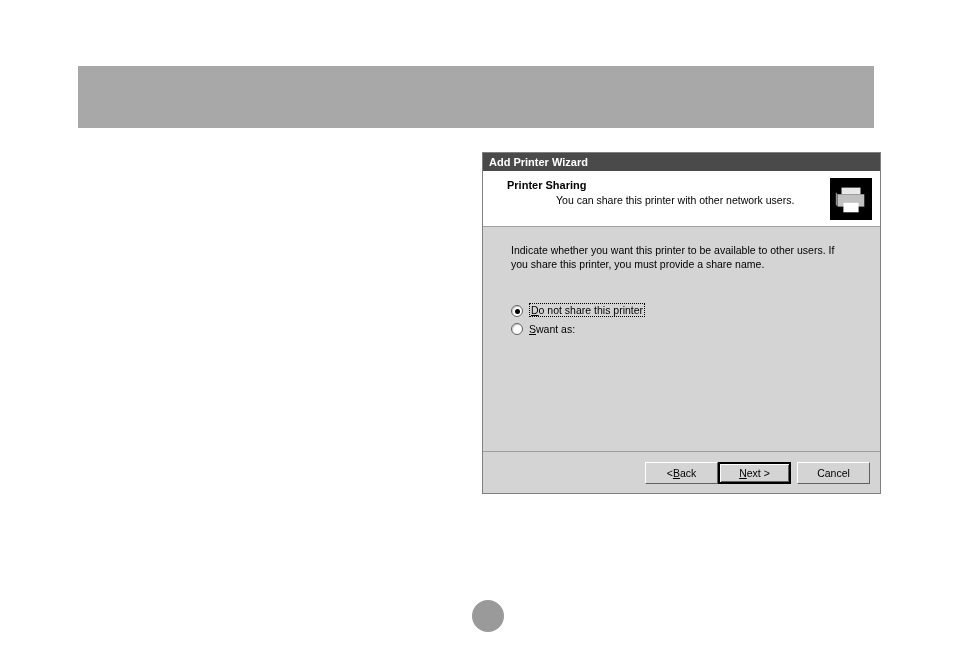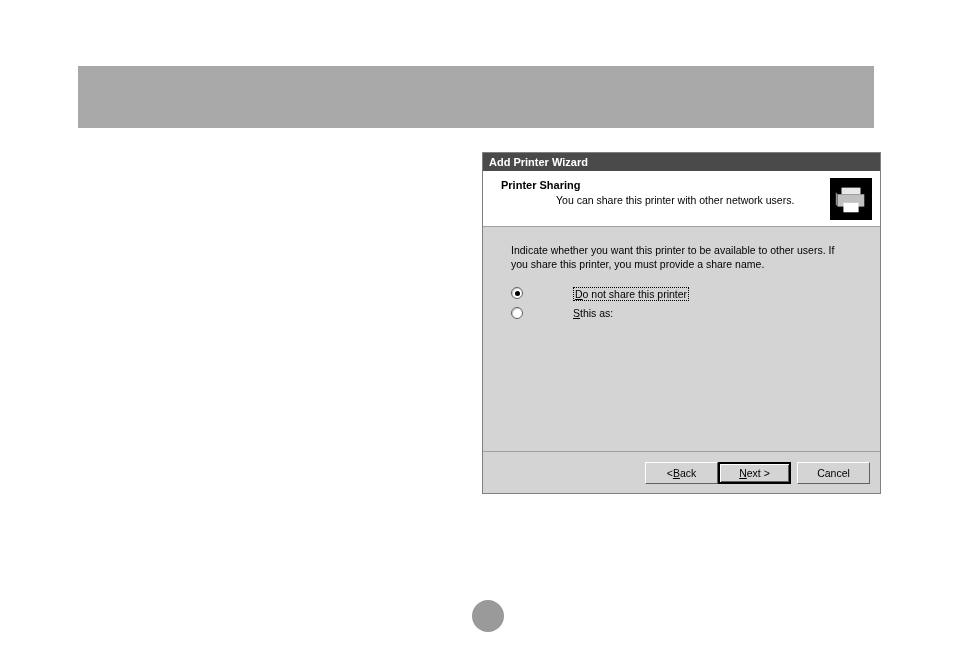--- a/index.html
+++ b/index.html
@@ -40,21 +40,21 @@
     }
     .header-section {
       background: #ffffff;
       height: 56px;
       position: relative;
       border-bottom: 1px solid #a0a0a0;
     }
     .header-title {
       position: absolute;
       top: 8px;
-      left: 18px;
+      left: 24px;
       font-size: 11px;
       font-weight: bold;
       color: #000000;
     }
     .header-subtitle {
       position: absolute;
       top: 23px;
       left: 30px;
       font-size: 10.5px;
       color: #000000;
@@ -76,31 +76,30 @@
       height: 38px;
     }
     .content-area {
       flex: 1;
       padding: 16px 28px 0 28px;
     }
     .instruction-text {
       font-size: 10.5px;
       color: #000000;
       line-height: 1.35;
-      margin-bottom: 16px;
+      margin-bottom: 32px;
     }
     .radio-group {
       margin-top: 4px;
     }
     .radio-row {
       display: flex;
-      align-items: flex-start;
+      align-items: flex-end;
       margin-bottom: 6px;
       font-size: 10.5px;
-      gap: 44px;
     }
     .radio-circle {
       width: 12px;
       height: 12px;
       border-radius: 50%;
       background: #ffffff;
       border: 1px solid #606060;
       box-shadow: inset 1px 1px 1px rgba(0,0,0,0.2);
       margin-right: 6px;
       display: flex;
@@ -206,21 +205,21 @@
     <div class="radio-group">
       <div class="radio-row">
         <div class="radio-circle">
           <div class="radio-dot"></div>
         </div>
         <span class="radio-label radio-label-focus"><span class="underline">D</span><span>o not share this printer</span></span>
       </div>
 
       <div class="radio-row">
         <div class="radio-circle"></div>
-        <span class="radio-label"><span class="underline">S</span><span>this as:</span></span>
+        <span class="radio-label"><span class="underline">S</span><span>want as:</span></span>
       </div>
     </div>
   </div>
 
   <div class="button-bar">
     <div class="btn-group">
       <div class="btn">
           <span>&lt; </span>
           <span class="underline">B</span>
           <span>ack</span>

